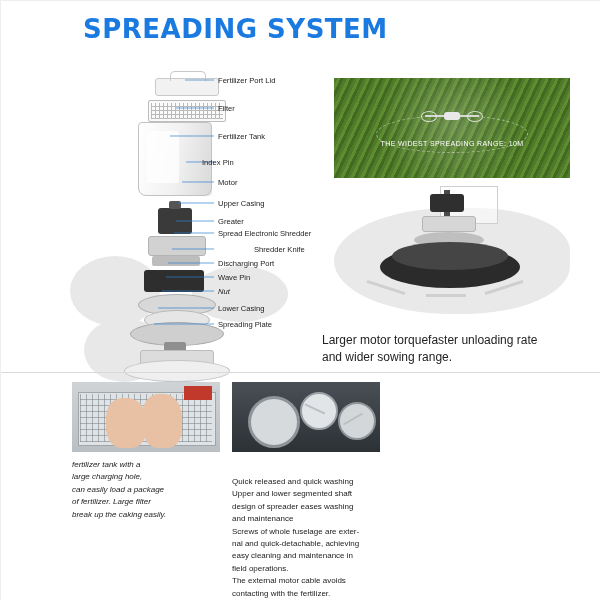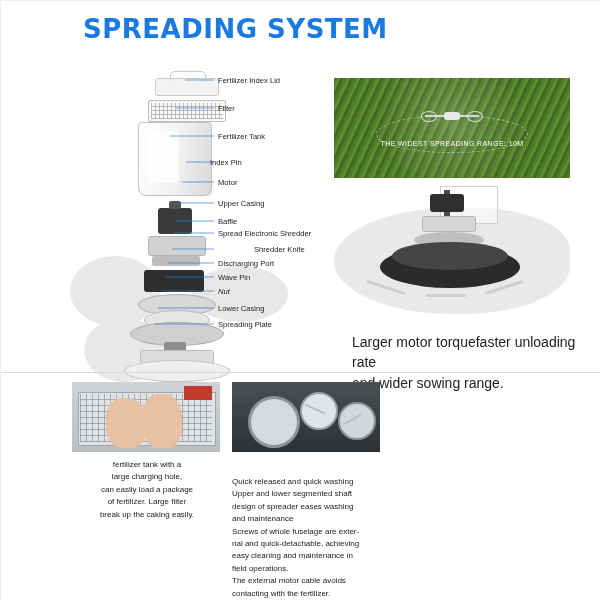--- a/index.html
+++ b/index.html
@@ -137,22 +137,22 @@
   .mr-blob{position:absolute;left:0;top:18px;width:236px;height:106px;background:#e9e9e9;border-radius:50% 40% 45% 50%;}
   .mr-shaft{position:absolute;left:110px;top:0px;width:6px;height:34px;background:#4a4a4a;}
   .mr-top{position:absolute;left:96px;top:4px;width:34px;height:18px;background:#2f2f2f;border-radius:3px;}
   .mr-cap{position:absolute;left:88px;top:26px;width:52px;height:14px;background:#d6d6d6;border:1px solid #b5b5b5;border-radius:3px;}
   .mr-ring{position:absolute;left:80px;top:42px;width:70px;height:16px;background:#bfbfbf;border-radius:50%;}
   .mr-plate{position:absolute;left:46px;top:56px;width:140px;height:42px;background:#2b2b2b;border-radius:50%;}
   .mr-plate2{position:absolute;left:58px;top:52px;width:116px;height:28px;background:#454545;border-radius:50%;}
   .mr-fin{position:absolute;background:#cfcfcf;height:3px;width:40px;}
   .mr-box{position:absolute;left:106px;top:-4px;width:56px;height:36px;border:1px solid #cfcfcf;background:rgba(255,255,255,.55);}
   .mr-caption{
-    position:absolute;left:352px;top:332px;width:230px;
-    font-size:14px;color:#222;line-height:1.45;
+    position:absolute;left:322px;top:332px;width:230px;
+    font-size:12px;color:#222;line-height:1.45;
   }
 
   
   .divider{position:absolute;left:0;top:372px;width:600px;height:1px;background:#d9d9d9;}
   .panel{position:absolute;top:382px;}
   .panel .thumb{width:148px;height:70px;overflow:hidden;position:relative;}
   .panel .text{margin-top:7px;font-size:8px;line-height:1.55;color:#222;width:150px;}
 
   .p1{left:72px;}
   .p2{left:232px;}
@@ -240,27 +240,27 @@
       <path d="M174,233 L214,233"></path>
       <path d="M172,249 L214,249"></path>
       <path d="M168,263 L214,263"></path>
       <path d="M166,277 L214,277"></path>
       <path d="M162,291 L214,291"></path>
       <path d="M158,308 L214,308"></path>
       <path d="M154,324 L214,324"></path>
     </g>
   </svg>
 
-  <div class="label" style="left:218px;top:76px;">Fertilizer Index Lid</div>
+  <div class="label" style="left:218px;top:76px;">Fertilizer Port Lid</div>
   <div class="label" style="left:218px;top:104px;">Filter</div>
   <div class="label" style="left:218px;top:132px;">Fertilizer Tank</div>
-  <div class="label" style="left:210px;top:158px;">Index Pin</div>
+  <div class="label" style="left:202px;top:158px;">Index Pin</div>
   <div class="label" style="left:218px;top:178px;">Motor</div>
   <div class="label" style="left:218px;top:199px;">Upper Casing</div>
-  <div class="label" style="left:218px;top:217px;">Baffle</div>
+  <div class="label" style="left:218px;top:217px;">Greater</div>
   <div class="label" style="left:218px;top:229px;">Spread Electronic Shredder</div>
   <div class="label" style="left:218px;top:245px;padding-left:36px;">Shredder Knife</div>
   <div class="label" style="left:218px;top:259px;">Discharging Port</div>
   <div class="label" style="left:218px;top:273px;">Wave Pin</div>
   <div class="label" style="left:218px;top:287px;font-style:italic;">Nut</div>
   <div class="label" style="left:218px;top:304px;">Lower Casing</div>
   <div class="label" style="left:218px;top:320px;">Spreading Plate</div>
 
   <div class="photo-drone">
     <div class="spread-ellipse"></div>
@@ -295,21 +295,21 @@
   <div class="divider"></div>
 
   <div class="panel p1">
     <div class="thumb th1">
       <div class="tray"></div>
       <div class="mesh"></div>
       <div class="hand h1"></div>
       <div class="hand h2"></div>
       <div class="red"></div>
     </div>
-    <div class="text" style="white-space:pre-line;text-align:center;">fertilizer tank with a
+    <div class="text" style="white-space:pre-line;text-align:left;font-style:italic;">fertilizer tank with a
 large charging hole,
 can easily load a package
 of fertilizer. Large filter
 break up the caking easily.</div>
   </div>
 
   <div class="panel p2">
     <div class="thumb th2">
       <div class="c1"></div>
       <div class="c2"></div>

